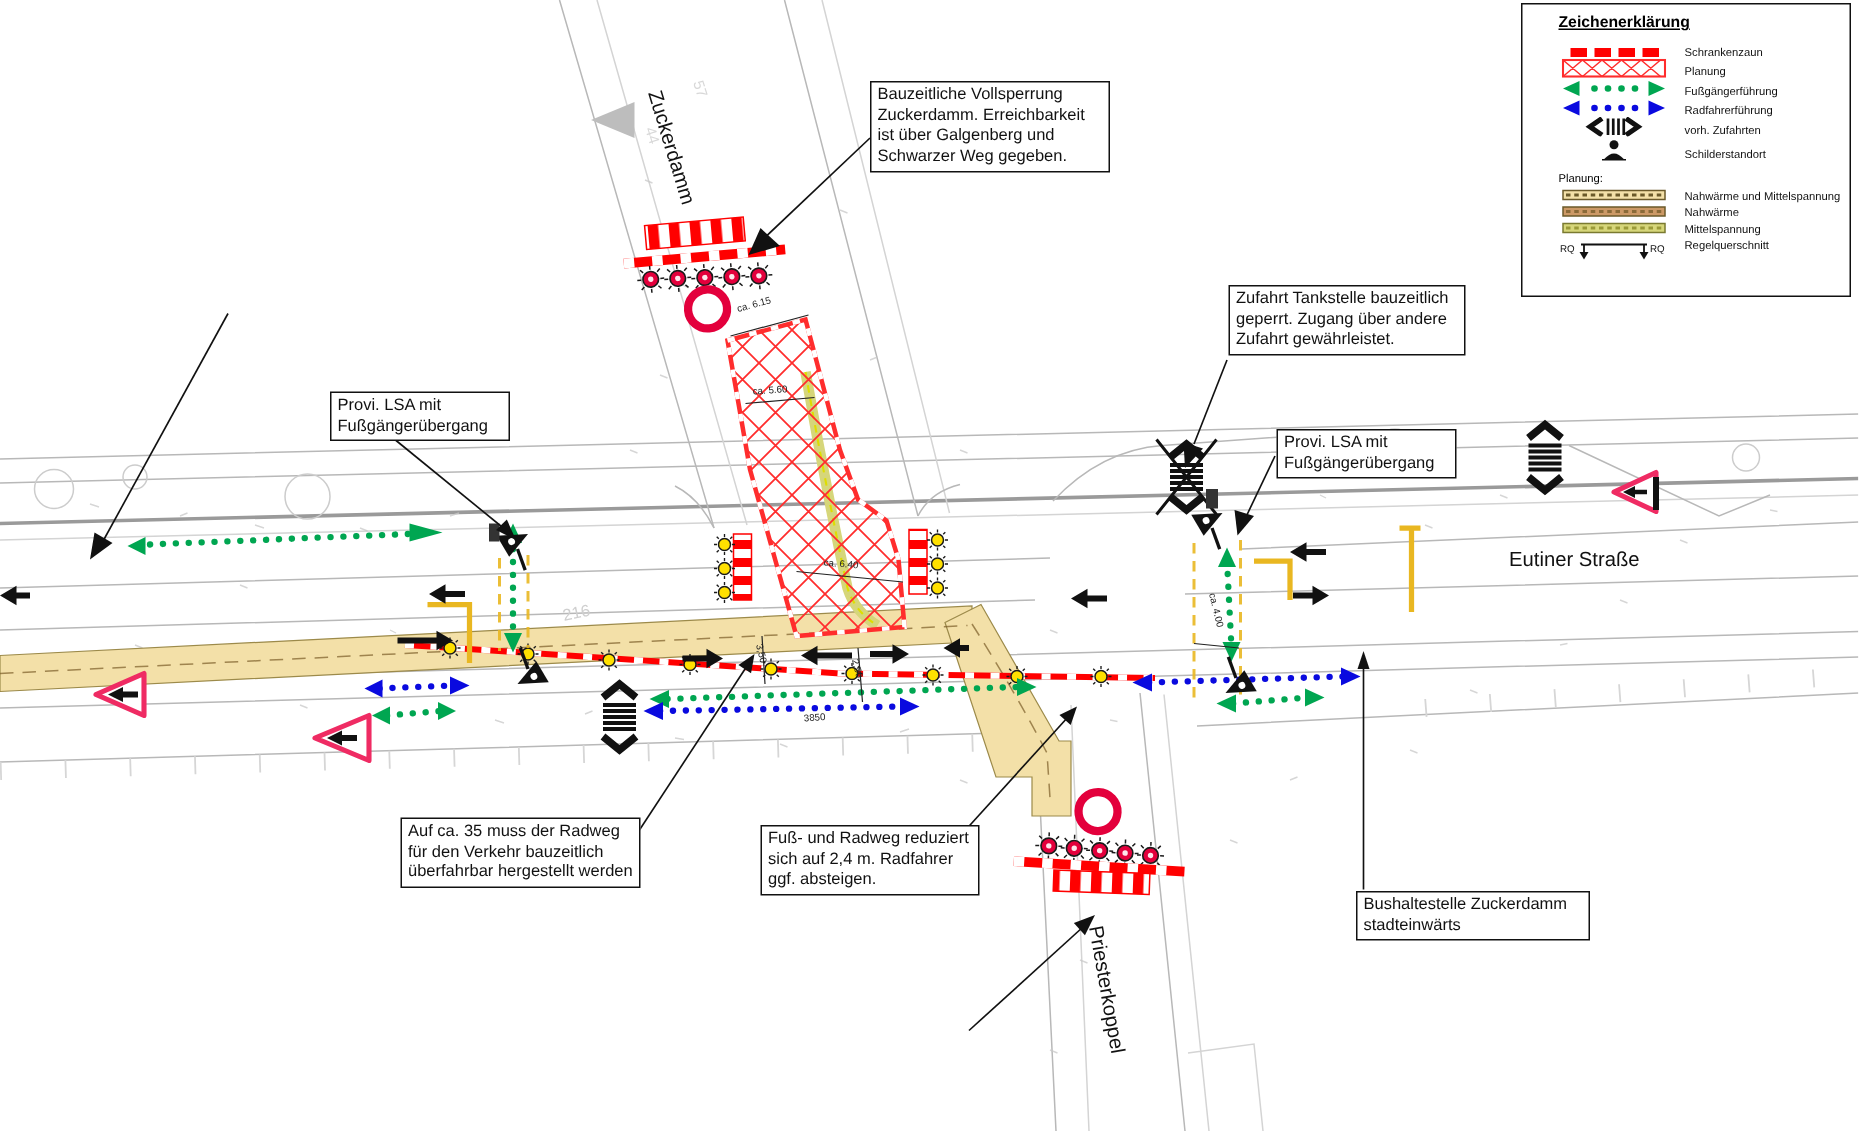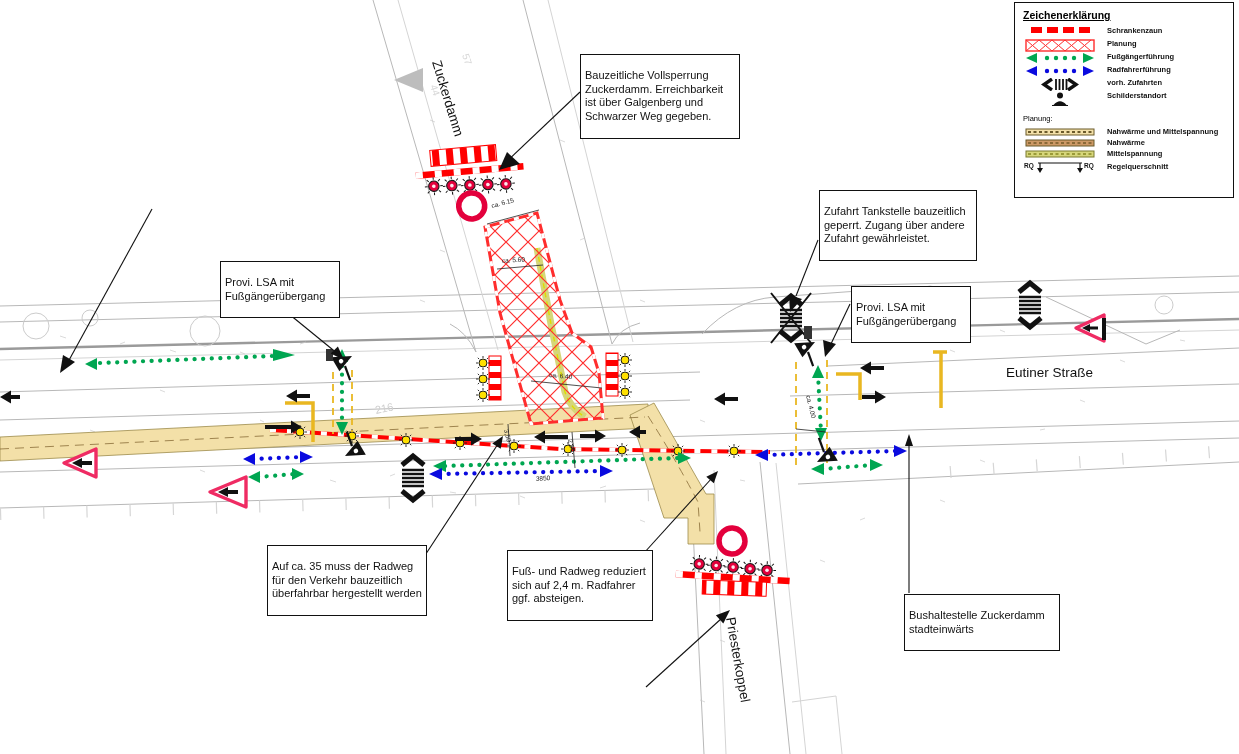--- a/index.html
+++ b/index.html
@@ -26,26 +26,26 @@
   .leader{stroke:#111;stroke-width:1.1;fill:none}
   .ah{fill:#111}
   .ypipe{stroke:#e9b721;stroke-width:3.5;fill:none}
   .ydash{stroke:#e9b721;stroke-width:2;stroke-dasharray:7 5;fill:none;opacity:.9}
   .pipedash{stroke:#7a5c28;stroke-width:1;stroke-dasharray:9 6;fill:none;opacity:.7}
   .dim{stroke:#222;stroke-width:.8;fill:none}
   .dimt{font:6.5px "Liberation Sans",sans-serif;fill:#222}
   .street{font:13.5px "Liberation Sans",sans-serif;fill:#111}
   .pinktri{fill:#fff;stroke:var(--pink);stroke-width:3.4;stroke-linejoin:round}
   .callout{position:absolute;background:#fff;border:1.3px solid #111;color:#111;
-           font-size:11px;line-height:1.24;padding:14px 4px;z-index:4;}
+           font-size:11px;line-height:1.24;padding:2px 4px;z-index:4;}
   .legend{position:absolute;left:1014px;top:2px;width:220px;height:196px;background:#fff;
-          border:1.4px solid #111;padding:5px 8px;box-sizing:border-box;z-index:5;}
+          border:1.4px solid #111;padding:5px 24px;box-sizing:border-box;z-index:5;}
   .legend .ltitle{font-size:10.5px;font-weight:bold;text-decoration:underline;margin:1px 0 5px;}
-  .lrow{display:flex;align-items:flex-start;height:13px;font-weight:bold;}
-  .prow{display:flex;align-items:center;height:11px;font-weight:bold;}
+  .lrow{display:flex;align-items:flex-end;height:13px;}
+  .prow{display:flex;align-items:flex-start;height:11px;}
   .lico{width:74px;display:flex;justify-content:center;align-items:center;flex:0 0 74px;}
   .llab{font-size:7.5px;color:#111;margin-left:10px;white-space:nowrap;}
   .ptitle{font-size:7.5px;margin:7px 0 3px;}
 </style>
 </head>
 <body>
 
 <div class="stage">
 
 <svg width="1239" height="754" viewBox="0 0 1239 754">

